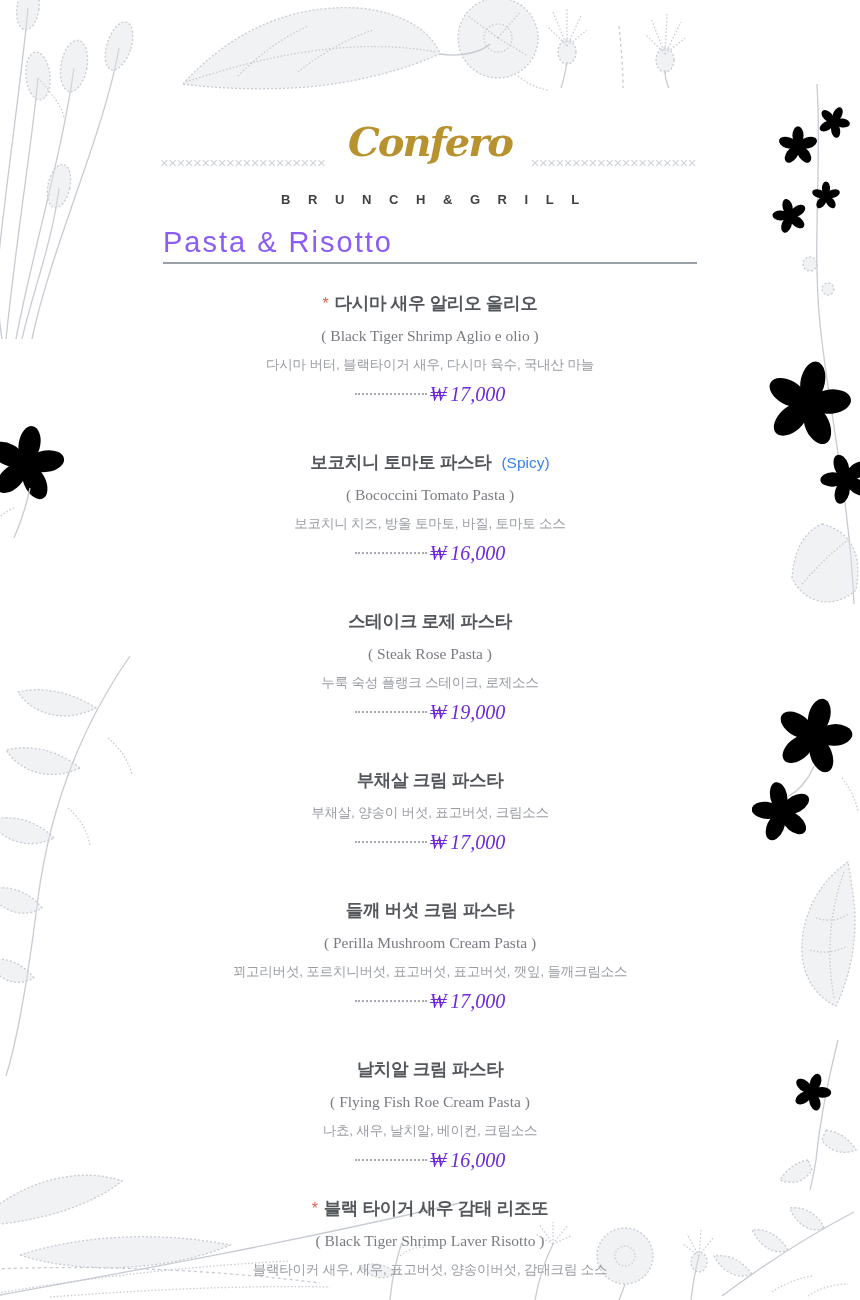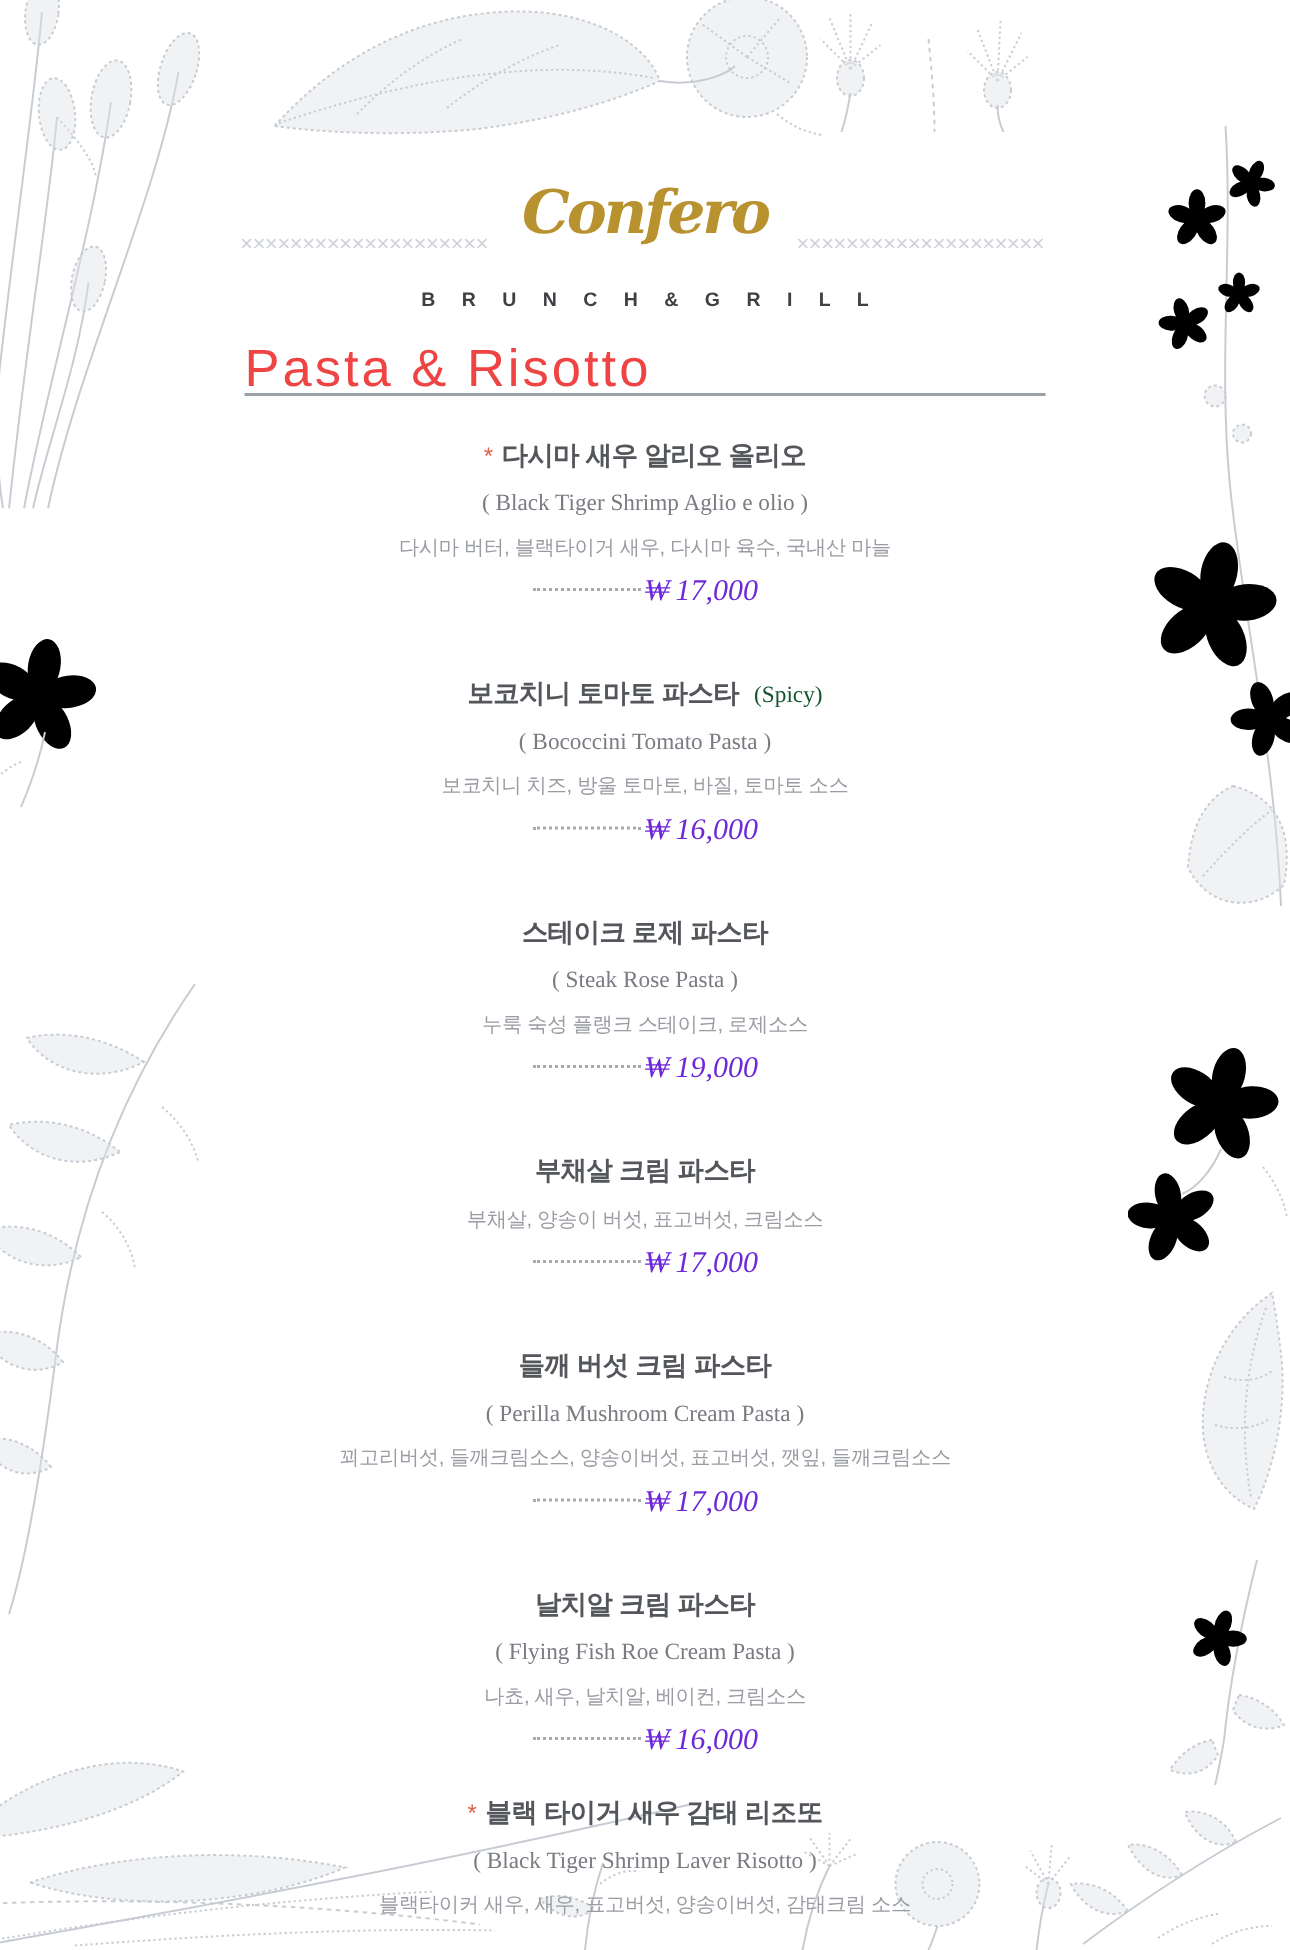--- a/index.html
+++ b/index.html
@@ -27,36 +27,36 @@
   }
   .xchain{
     position:absolute;top:152px;width:172px;height:22px;overflow:hidden;
     font-size:15px;line-height:22px;color:#d0d3d9;letter-spacing:-0.5px;white-space:nowrap;
   }
   .xchain.left{left:160px;}
   .xchain.right{left:524px;text-align:right;}
   
   .section-title{
     position:absolute;top:226px;left:163px;
-    font-size:35px;color:#ef4444;letter-spacing:2px;font-weight:400;
+    font-size:29px;color:#8b5cf6;letter-spacing:2px;font-weight:400;
   }
   .section-rule{
     position:absolute;top:262px;left:163px;width:534px;height:2px;background:#9aa0a7;
   }
   
   .menu{position:absolute;top:291px;left:130px;width:600px;text-align:center;}
   .menu-item{margin-bottom:44px;}
   .menu-item.tight{margin-bottom:24px;}
   .item-title{
     font-size:17.5px;color:#53565b;font-weight:600;letter-spacing:-0.3px;margin-bottom:12px;
   }
   .marker{color:#e0604a;font-size:16px;margin-right:6px;font-weight:400;}
   .marker:empty,.spicy:empty{display:none;}
   .spicy{
-    color:#14532d;font-family:Liberation Serif, serif;
+    color:#3b82f6;font-family:Liberation Sans, sans-serif;
     font-weight:400;font-size:15.5px;margin-left:10px;letter-spacing:0;
   }
   .item-english{
     font-family:"Liberation Serif","DejaVu Serif",serif;
     font-size:15.5px;color:#797c82;margin-bottom:11px;
   }
   .item-ingredients{font-size:13.5px;color:#999ca2;letter-spacing:-0.2px;margin-bottom:9px;}
   .item-price{
     font-family:"Liberation Serif","DejaVu Serif",serif;
     font-style:italic;font-size:20px;color:#6d28d9;
@@ -272,21 +272,21 @@
 
   <div class="menu-item">
     <div class="item-title"><span>부채살 크림 파스타</span></div>
     <div class="item-ingredients">부채살, 양송이 버섯, 표고버섯, 크림소스</div>
     <div class="item-price"><span class="leader"></span><span class="won">₩</span><span>17,000</span></div>
   </div>
 
   <div class="menu-item">
     <div class="item-title"><span>들깨 버섯 크림 파스타</span></div>
     <div class="item-english">( Perilla Mushroom Cream Pasta )</div>
-    <div class="item-ingredients">꾀고리버섯, 들깨크림소스, 양송이버섯, 표고버섯, 깻잎, 들깨크림소스</div>
+    <div class="item-ingredients">꾀고리버섯, 포르치니버섯, 표고버섯, 표고버섯, 깻잎, 들깨크림소스</div>
     <div class="item-price"><span class="leader"></span><span class="won">₩</span><span>17,000</span></div>
   </div>
 
   <div class="menu-item tight">
     <div class="item-title"><span>날치알 크림 파스타</span></div>
     <div class="item-english">( Flying Fish Roe Cream Pasta )</div>
     <div class="item-ingredients">나쵸, 새우, 날치알, 베이컨, 크림소스</div>
     <div class="item-price"><span class="leader"></span><span class="won">₩</span><span>16,000</span></div>
   </div>
 

